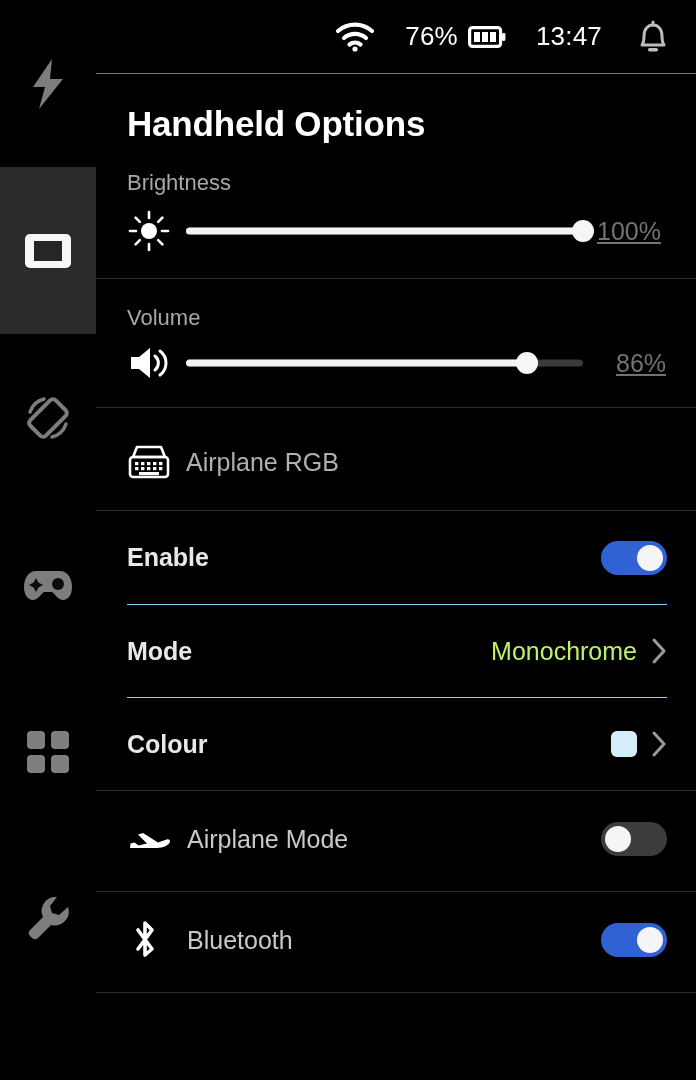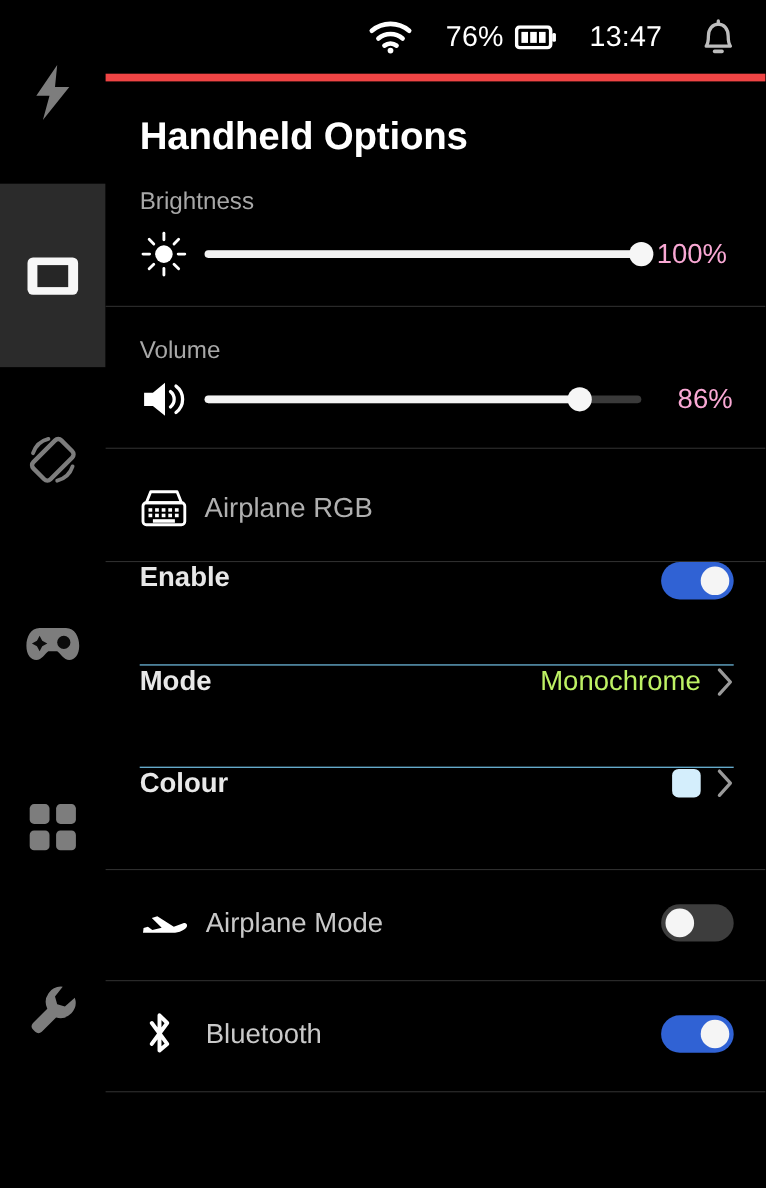--- a/index.html
+++ b/index.html
@@ -24,21 +24,21 @@
     background: #000;
   }
   .rail-item.active { background: #2b2b2b; }
   .rail-item svg { display: block; }
 
   
   .main { width: 600px; height: 1080px; background: #000; display: flex; flex-direction: column; }
 
   .statusbar {
     height: 74px; flex: 0 0 74px;
-    border-bottom: 7px solid #ef4444;
+    border-bottom: 1px solid #ef4444;
     display: flex; align-items: center; justify-content: flex-end;
     padding-right: 26px;
     gap: 0px;
   }
   .sb-item { display: flex; align-items: center; }
   .sb-text {
     color: #fff; font-size: 26px; font-weight: 500;
     letter-spacing: 0.2px;
   }
   .sb-wifi { margin-right: 30px; }
@@ -77,34 +77,34 @@
   .track-fill {
     position: absolute; left: 0; top: 50%; transform: translateY(-50%);
     height: 7px; border-radius: 4px; background: #f3f3f3;
   }
   .knob {
     position: absolute; top: 50%; transform: translate(-50%, -50%);
     width: 22px; height: 22px; border-radius: 50%;
     background: #f6f6f6;
   }
   .slider-value {
-    color: #f9a8d4; font-size: 25px; font-weight: 500;
+    color: #737373; font-size: 25px; font-weight: 500; text-decoration: underline;
   }
 
   .group-header {
     display: flex; align-items: center;
     padding: 36px 0 30px 31px;
   }
   .group-header .ghi { width: 44px; flex: 0 0 44px; display: flex; align-items: center; }
   .group-title { color: #b0b0b0; font-size: 25px; margin-left: 15px; }
 
   .rgb-block { padding: 0 29px 0 31px; }
   .rgb-row {
     height: 93px;
-    display: flex; align-items: flex-start; justify-content: space-between;
+    display: flex; align-items: center; justify-content: space-between;
   }
   .rgb-row + .rgb-row { border-top: 1px solid #7dd3fc; }
   .rgb-label { color: #e8e8e8; font-size: 25px; font-weight: 600; }
   .rgb-right { display: flex; align-items: center; gap: 14px; }
   .rgb-value { color: #bef264; font-size: 25px; }
 
   .toggle {
     width: 66px; height: 34px; border-radius: 17px;
     position: relative; flex: 0 0 66px;
   }

